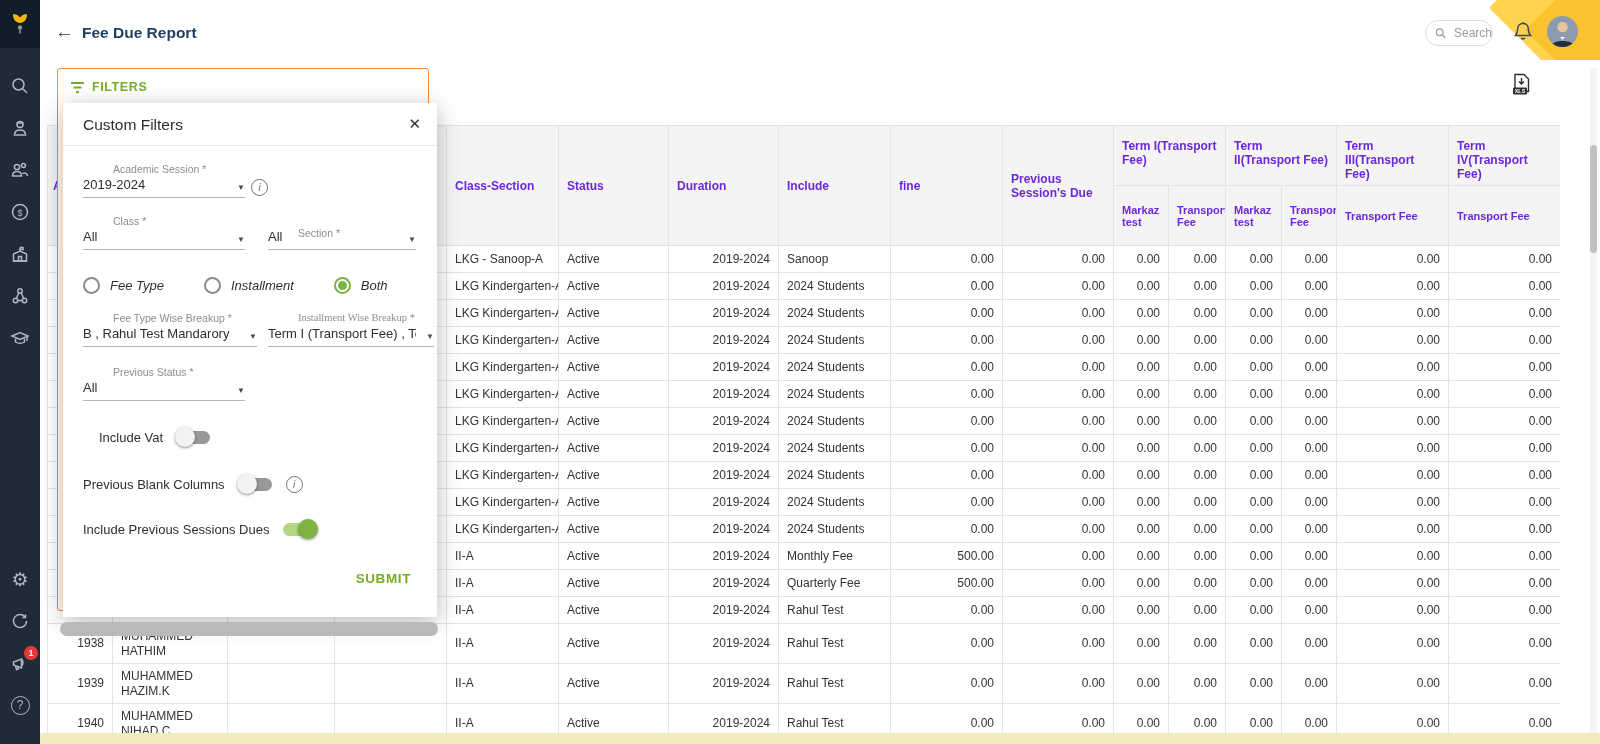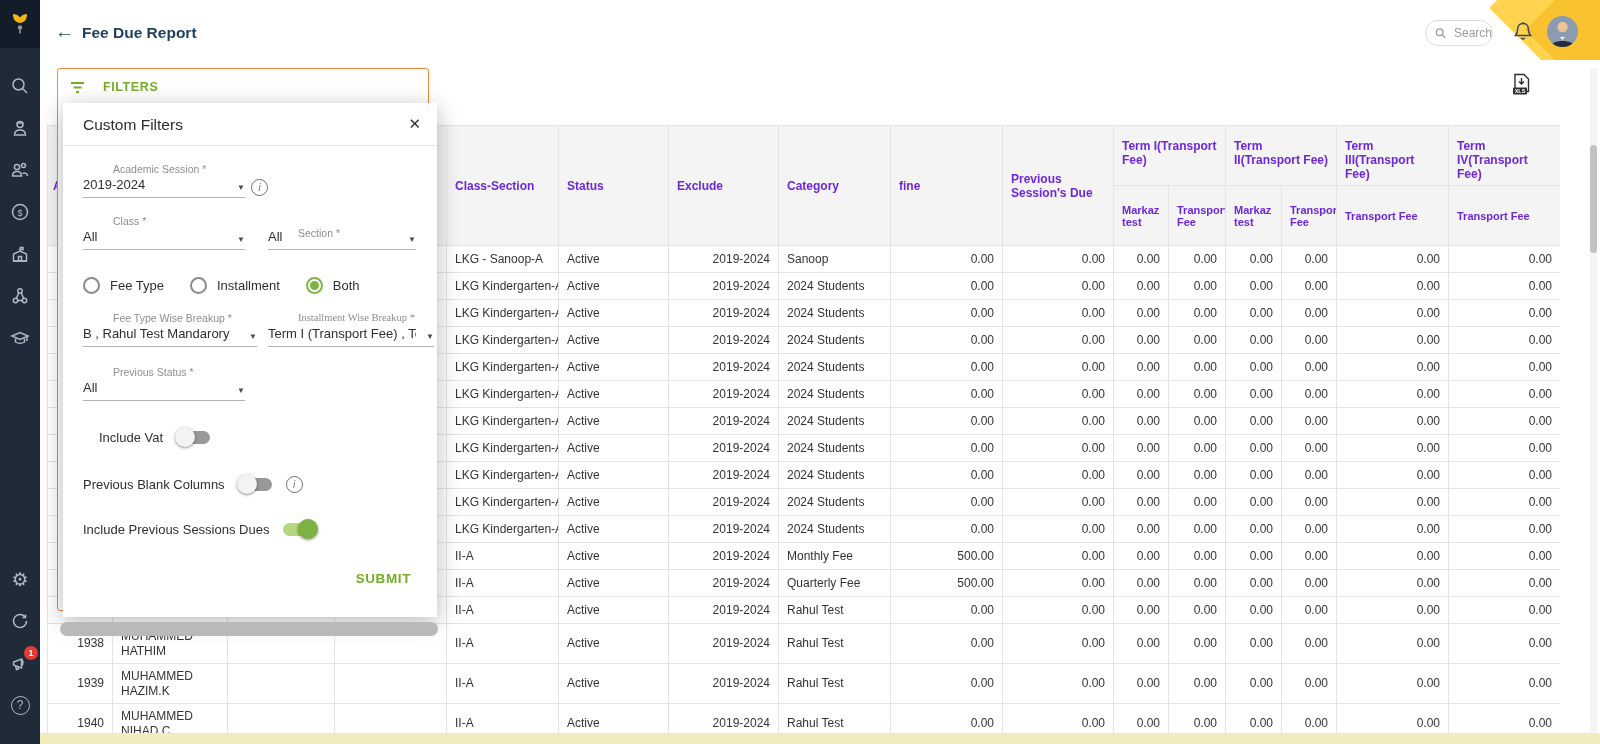--- a/index.html
+++ b/index.html
@@ -54,38 +54,38 @@
   tr.h1 th { height:60px; vertical-align:middle; }
   tr.h1 th.grp { vertical-align:top; padding-top:13px; }
   tr.h2 th { height:60px; font-size:11px; padding:2px 5px; }
   table.tbl td { height:27px; padding:0 8px; color:#333; background:#fff; white-space:nowrap; }
   table.tbl tr.tall td { height:40px; white-space:normal; line-height:1.25; }
   table.tbl td.num { text-align:right; }
 
   
   #filters-panel { position:absolute; left:57px; top:68px; width:372px; height:543px;
     border:1px solid #f28a3c; border-radius:3px; background:#fff; z-index:4; }
-  #filters-head { display:flex; align-items:center; gap:18px; padding:11px 12px;text-align:right; }
+  #filters-head { display:flex; align-items:center; gap:7px; padding:11px 12px;text-align:right; }
   #filters-head span { color:#76ad28; font-weight:bold; font-size:12.5px; letter-spacing:.6px; }
 
   
   #modal { position:absolute; left:63px; top:103px; width:374px; height:514px;
     background:#fff; box-shadow:0 5px 22px rgba(0,0,0,.28); z-index:5; }
   #modal-title { position:absolute; left:20px; top:13px; font-size:15.5px; color:#2d2d2d; }
   #modal-close { position:absolute; right:16px; top:12px; font-size:15px; color:#333; cursor:pointer; }
   #modal-divider { position:absolute; left:0; top:42px; width:100%; height:1px; background:#e6e6e6; }
   .f-label { position:absolute; font-size:10.5px; color:#8d8d8d;margin-left:30px; }
   .f-field { position:absolute; display:flex; justify-content:space-between; align-items:flex-end;
     border-bottom:1px solid #b5b5b5; padding-bottom:5px; cursor:pointer; }
   .f-value { font-size:13px; color:#2f2f2f; white-space:nowrap; overflow:hidden; }
   .caret { font-size:8px; color:#4a4a4a; margin-left:4px; }
   .info-icon { width:17px; height:17px; border:1.4px solid #6f6f6f; border-radius:50%;
     color:#6f6f6f; font-size:10px; font-style:italic; display:inline-flex;
     align-items:center; justify-content:center; cursor:pointer; }
-  .radio-row { position:absolute; left:20px; top:174px; display:flex; gap:26px; align-items:center; }
+  .radio-row { position:absolute; left:20px; top:174px; display:flex; gap:40px; align-items:center;font-style:italic; }
   .radio { display:flex; align-items:center; gap:10px; cursor:pointer; font-size:13px; color:#2f2f2f; }
   .radio .circ { width:17px; height:17px; border:2px solid #8a8a8a; border-radius:50%;
     display:inline-flex; align-items:center; justify-content:center; }
   .radio.on .circ { border-color:#7cb342; }
   .radio.on .circ::after { content:""; width:9px; height:9px; border-radius:50%; background:#7cb342; }
   .toggle-row { position:absolute; display:flex; align-items:center; gap:14px;
     font-size:13px; color:#2f2f2f; }
   .toggle { width:33px; height:13px; border-radius:7px; background:#989898; position:relative; cursor:pointer; }
   .toggle .thumb { position:absolute; top:-4px; left:-2px; width:20px; height:20px;
     border-radius:50%; background:#f3f3f3; box-shadow:0 1px 3px rgba(0,0,0,.45); }
@@ -256,22 +256,22 @@
         <col style="width:112px">
     </colgroup>
     <thead>
       <tr class="h1">
         <th rowspan="2" style="padding-left:5px;">Ad</th>
         <th rowspan="2"></th>
         <th rowspan="2"></th>
         <th rowspan="2"></th>
         <th rowspan="2">Class-Section</th>
         <th rowspan="2">Status</th>
-        <th rowspan="2">Exclude</th>
-        <th rowspan="2">Category</th>
+        <th rowspan="2">Duration</th>
+        <th rowspan="2">Include</th>
         <th rowspan="2">fine</th>
         <th rowspan="2">Previous Session's Due</th>
         <th colspan="2" class="grp">Term I(Transport Fee)</th>
         <th colspan="2" class="grp">Term II(Transport Fee)</th>
         <th class="grp">Term III(Transport Fee)</th>
         <th class="grp">Term IV(Transport Fee)</th>
       </tr>
       <tr class="h2">
         <th>Markaz test</th>
         <th>Transport Fee</th>

